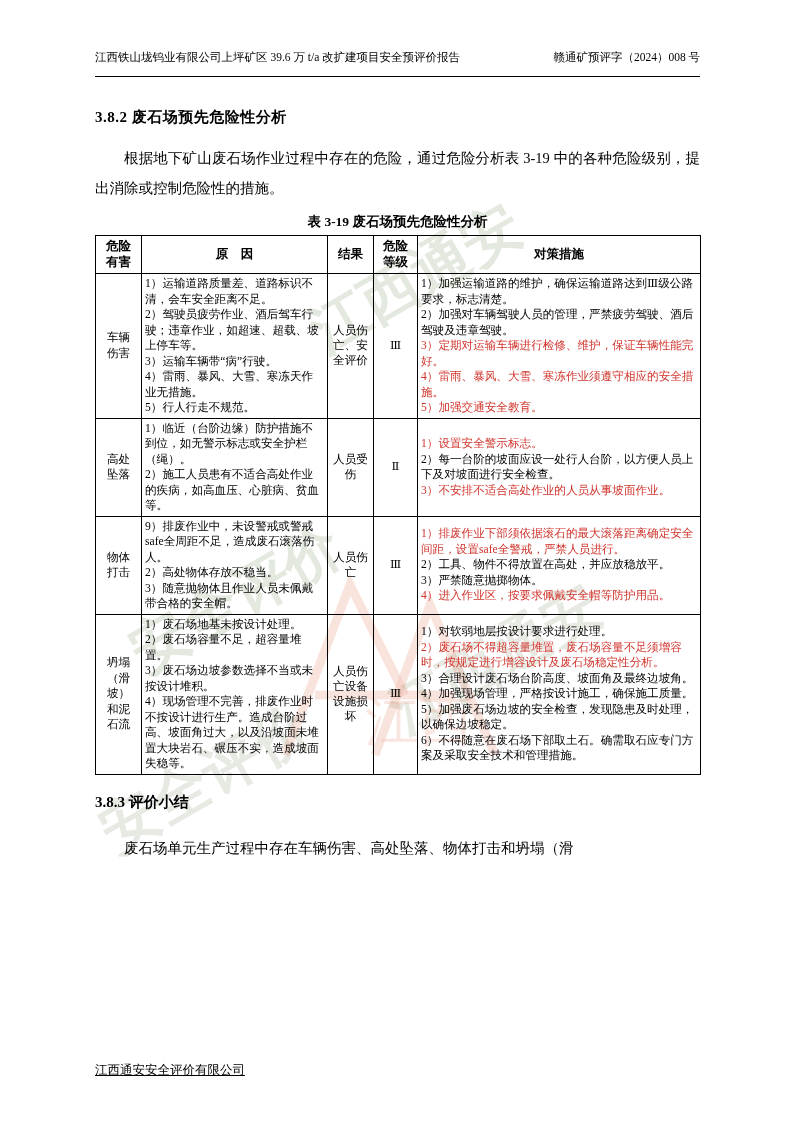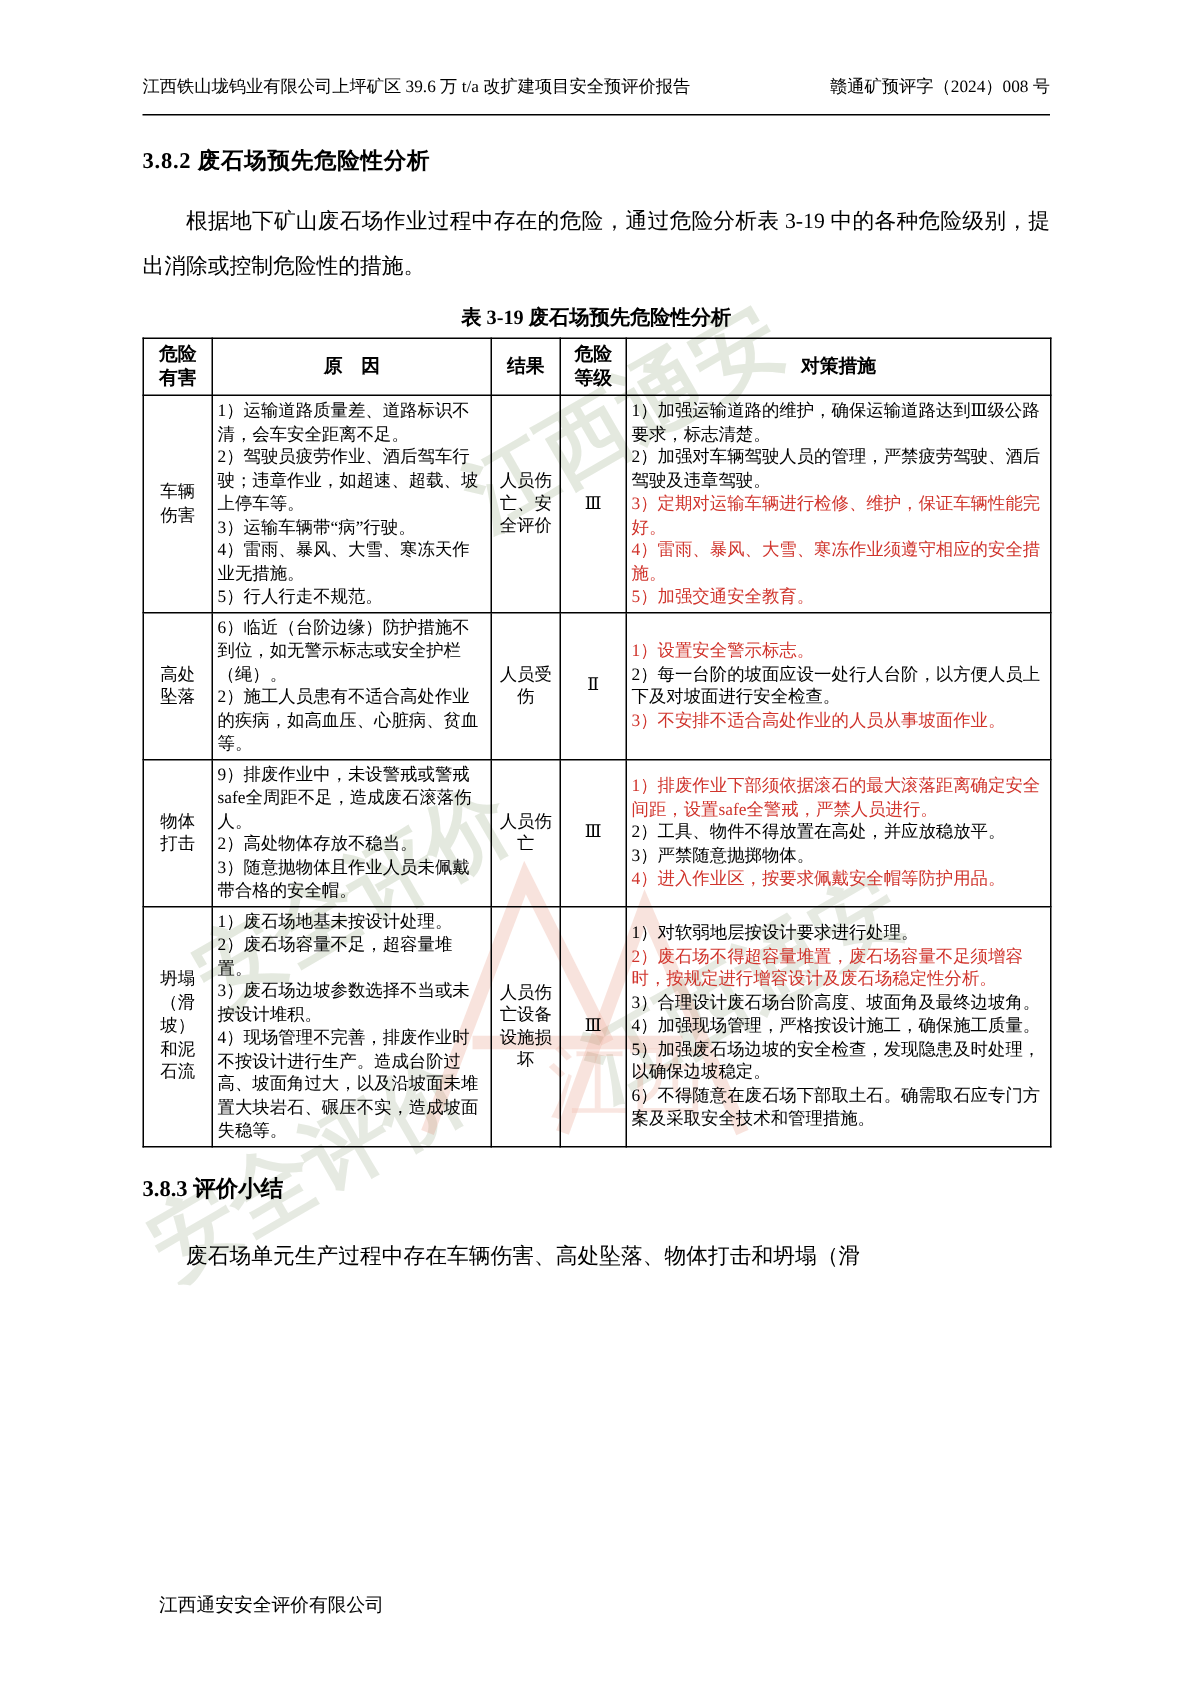--- a/index.html
+++ b/index.html
@@ -44,21 +44,21 @@
     height: 1px;
     background: #000;
   }
   .header-left { white-space: nowrap; font-family: Liberation Serif, serif; }
   .header-right { white-space: nowrap; }
 
   
   .content {
     position: absolute;
     left: 95px;
-    top: 98px;
+    top: 108px;
     width: 605px;
   }
   h2.section {
     font-size: 15px;
     font-weight: bold;
     margin: 0 0 16px 0;
     letter-spacing: 0.5px;
   }
   p.para {
     font-size: 14.5px;
@@ -123,26 +123,27 @@
   .red { color: #d0342c; }
 
   h2.section2 {
     font-size: 15px;
     font-weight: bold;
     margin: 18px 0 21px 0;
   }
   
   .footer {
     position: absolute;
-    left: 106px;
+    left: 95px;
     top: 1062px;
     width: 605px;
     display: flex;
     align-items: flex-start;
     font-size: 12.5px;
+    text-decoration: underline;
   }
   .footer-left { flex: 0 0 auto; }
   .footer-page {
     position: absolute;
     left: 0; right: 0;
     text-align: center;
     font-size: 12.5px;
   }
 
   
@@ -239,21 +240,21 @@
       <tbody id="risk-tbody">
           <tr>
             <td class="harm"><span>车辆</span><br><span>伤害</span></td>
             <td class="cause"><span>1）运输道路质量差、道路标识不清，会车安全距离不足。</span><br><span>2）驾驶员疲劳作业、酒后驾车行驶；违章作业，如超速、超载、坡上停车等。</span><br><span>3）运输车辆带“病”行驶。</span><br><span>4）雷雨、暴风、大雪、寒冻天作业无措施。</span><br><span>5）行人行走不规范。</span></td>
             <td class="result"><span>人员伤亡、安全评价</span></td>
             <td class="level"><span>Ⅲ</span></td>
             <td class="measure"><span>1）加强运输道路的维护，确保运输道路达到Ⅲ级公路要求，标志清楚。</span><br><span>2）加强对车辆驾驶人员的管理，严禁疲劳驾驶、酒后驾驶及违章驾驶。</span><br><span class="red">3）定期对运输车辆进行检修、维护，保证车辆性能完好。</span><br><span class="red">4）雷雨、暴风、大雪、寒冻作业须遵守相应的安全措施。</span><br><span class="red">5）加强交通安全教育。</span></td>
           </tr>
           <tr>
             <td class="harm"><span>高处</span><br><span>坠落</span></td>
-            <td class="cause"><span>6）临近（台阶边缘）防护措施不到位，如无警示标志或安全护栏（绳）。</span><br><span>2）施工人员患有不适合高处作业的疾病，如高血压、心脏病、贫血等。</span></td>
+            <td class="cause"><span>1）临近（台阶边缘）防护措施不到位，如无警示标志或安全护栏（绳）。</span><br><span>2）施工人员患有不适合高处作业的疾病，如高血压、心脏病、贫血等。</span></td>
             <td class="result"><span>人员受伤</span></td>
             <td class="level"><span>Ⅱ</span></td>
             <td class="measure"><span class="red">1）设置安全警示标志。</span><br><span>2）每一台阶的坡面应设一处行人台阶，以方便人员上下及对坡面进行安全检查。</span><br><span class="red">3）不安排不适合高处作业的人员从事坡面作业。</span></td>
           </tr>
           <tr>
             <td class="harm"><span>物体</span><br><span>打击</span></td>
             <td class="cause"><span>9）排废作业中，未设警戒或警戒safe全周距不足，造成废石滚落伤人。</span><br><span>2）高处物体存放不稳当。</span><br><span>3）随意抛物体且作业人员未佩戴带合格的安全帽。</span></td>
             <td class="result"><span>人员伤亡</span></td>
             <td class="level"><span>Ⅲ</span></td>
             <td class="measure"><span class="red">1）排废作业下部须依据滚石的最大滚落距离确定安全间距，设置safe全警戒，严禁人员进行。</span><br><span>2）工具、物件不得放置在高处，并应放稳放平。</span><br><span>3）严禁随意抛掷物体。</span><br><span class="red">4）进入作业区，按要求佩戴安全帽等防护用品。</span></td>

